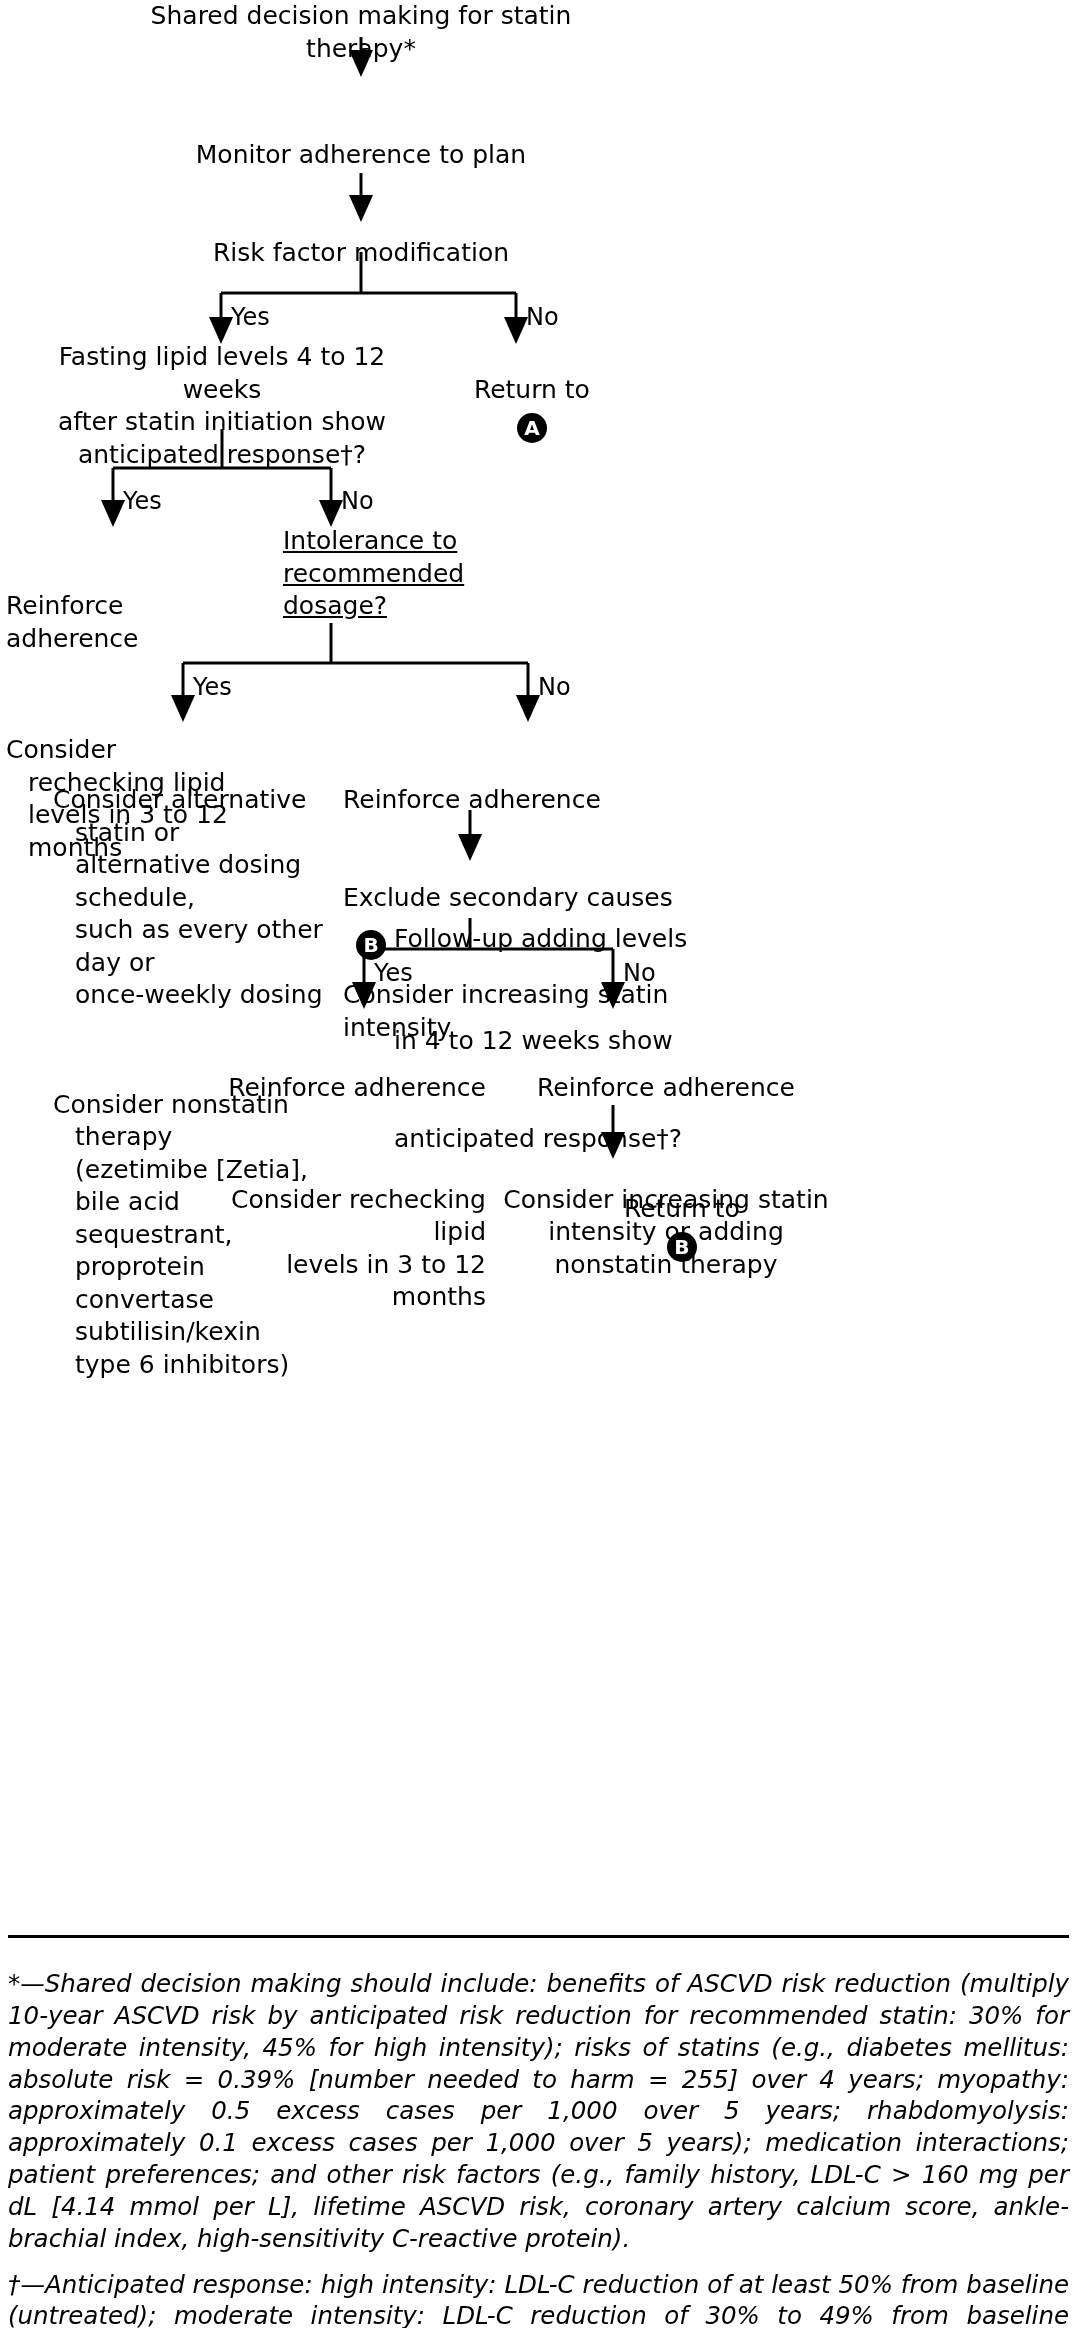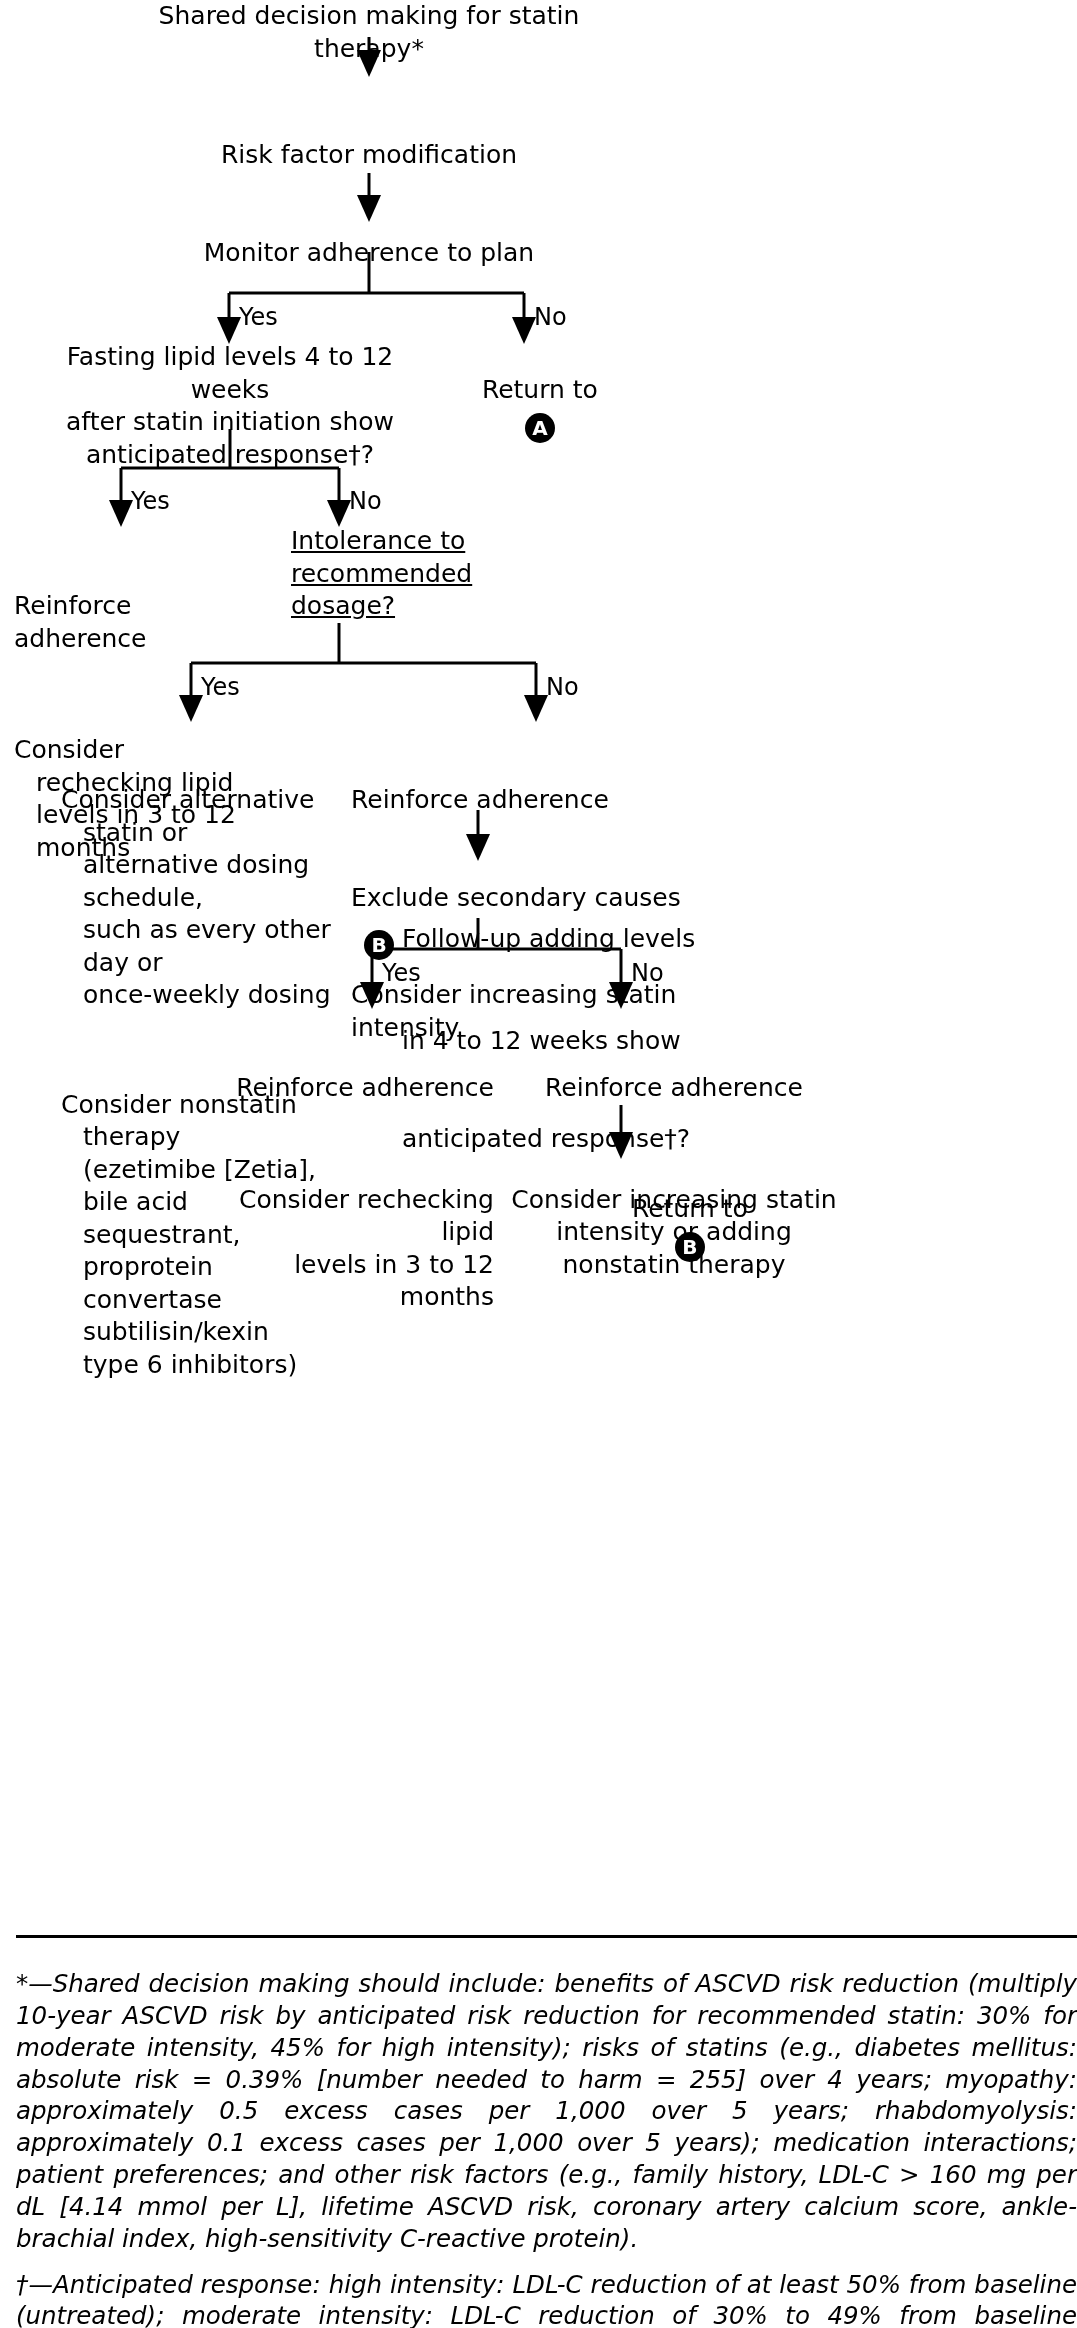--- a/index.html
+++ b/index.html
@@ -10,21 +10,21 @@
   body {
     width: 1077px;
     height: 2328px;
     position: relative;
     font-family: "DejaVu Sans", sans-serif;
     color: #000000;
     overflow: hidden;
   }
   #flow {
     position: absolute;
-    left: 8px;
+    left: 0;
     top: 0;
     width: 983px;
     height: 2328px;
     border-radius: 10px;
   }
   .node {
     position: absolute;
     font-size: 25px;
     line-height: 1.30;
     color: #000;
@@ -122,22 +122,22 @@
       <line x1="364" y1="949" x2="364" y2="1000" marker-end="url(#arrow)"></line>
       <line x1="613" y1="949" x2="613" y2="1000" marker-end="url(#arrow)"></line>
 
       <line x1="613" y1="1105" x2="613" y2="1150" marker-end="url(#arrow)"></line>
     </g>
   </svg>
 
   <div class="node center" style="left:111px; top:0px; width:500px;">Shared decision making for statin therapy*</div>
 
   <div class="node center" style="left:161px; top:74px; width:400px;">
+    <div>Monitor adherence to plan</div>
     <div>Risk factor modification</div>
-    <div>Monitor adherence to plan</div>
   </div>
 
 
   <div class="label" style="left:231px; top:303px;">Yes</div>
   <div class="label" style="left:526px; top:303px;">No</div>
 
   <div class="node center" style="left:52px; top:341px; width:340px;">Fasting lipid levels 4 to 12 weeks
 after statin initiation show
 anticipated response†?</div>
 

